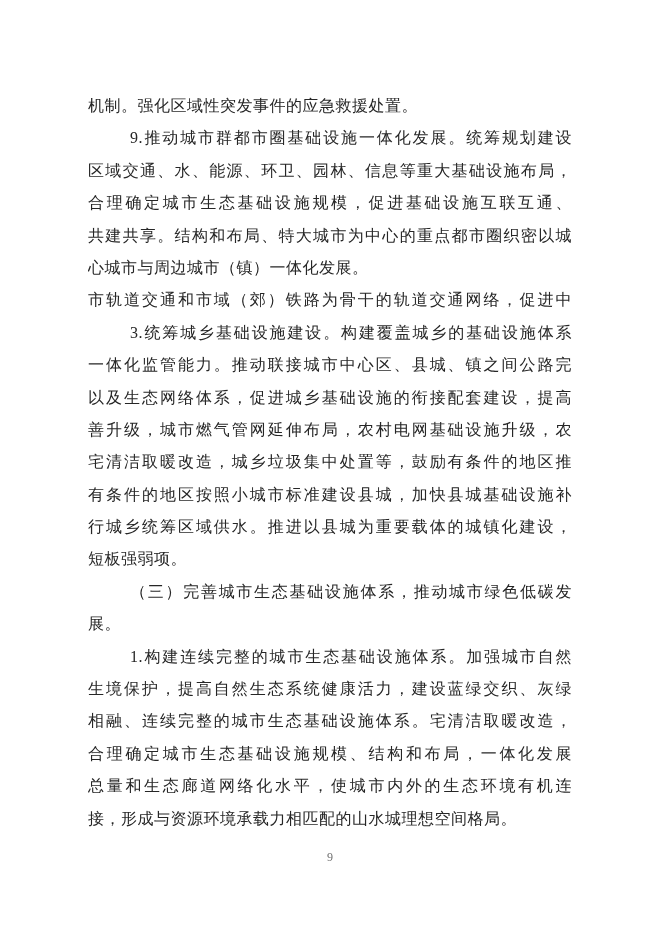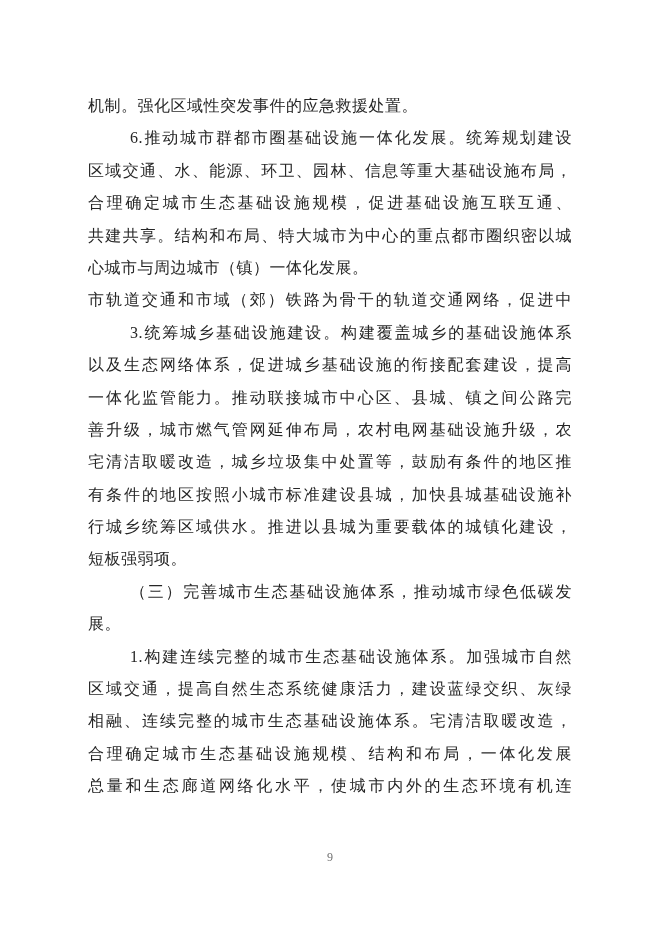--- a/index.html
+++ b/index.html
@@ -48,38 +48,39 @@
     font-size: 12px;
     font-family: "Liberation Serif", "DejaVu Serif", serif;
   }
 </style>
 </head>
 <body>
 
 <div class="page">
   <div class="doc-body">
       <div class="line para-end">机制。强化区域性突发事件的应急救援处置。</div>
-      <div class="line indent">6.推动城市群都市圈基础设施一体化发展。统筹规划建设</div>
+      <div class="line indent">9.推动城市群都市圈基础设施一体化发展。统筹规划建设</div>
       <div class="line">区域交通、水、能源、环卫、园林、信息等重大基础设施布局，</div>
       <div class="line">合理确定城市生态基础设施规模，促进基础设施互联互通、</div>
       <div class="line">共建共享。结构和布局、特大城市为中心的重点都市圈织密以城</div>
       <div class="line para-end">心城市与周边城市（镇）一体化发展。</div>
       <div class="line">市轨道交通和市域（郊）铁路为骨干的轨道交通网络，促进中</div>
       <div class="line indent">3.统筹城乡基础设施建设。构建覆盖城乡的基础设施体系</div>
+      <div class="line">一体化监管能力。推动联接城市中心区、县城、镇之间公路完</div>
       <div class="line">以及生态网络体系，促进城乡基础设施的衔接配套建设，提高</div>
-      <div class="line">一体化监管能力。推动联接城市中心区、县城、镇之间公路完</div>
       <div class="line">善升级，城市燃气管网延伸布局，农村电网基础设施升级，农</div>
       <div class="line">宅清洁取暖改造，城乡垃圾集中处置等，鼓励有条件的地区推</div>
       <div class="line">有条件的地区按照小城市标准建设县城，加快县城基础设施补</div>
       <div class="line">行城乡统筹区域供水。推进以县城为重要载体的城镇化建设，</div>
       <div class="line para-end">短板强弱项。</div>
       <div class="line indent">（三）完善城市生态基础设施体系，推动城市绿色低碳发</div>
       <div class="line para-end">展。</div>
       <div class="line indent">1.构建连续完整的城市生态基础设施体系。加强城市自然</div>
-      <div class="line">区域交通，提高自然生态系统健康活力，建设蓝绿交织、灰绿</div>
+      <div class="line">生境保护，提高自然生态系统健康活力，建设蓝绿交织、灰绿</div>
       <div class="line">相融、连续完整的城市生态基础设施体系。宅清洁取暖改造，</div>
       <div class="line">合理确定城市生态基础设施规模、结构和布局，一体化发展</div>
       <div class="line">总量和生态廊道网络化水平，使城市内外的生态环境有机连</div>
+      <div class="line para-end">接，形成与资源环境承载力相匹配的山水城理想空间格局。</div>
     </div>
   <div class="footer">
     <span>9</span>
   </div>
 </div>
 
 </body></html>

